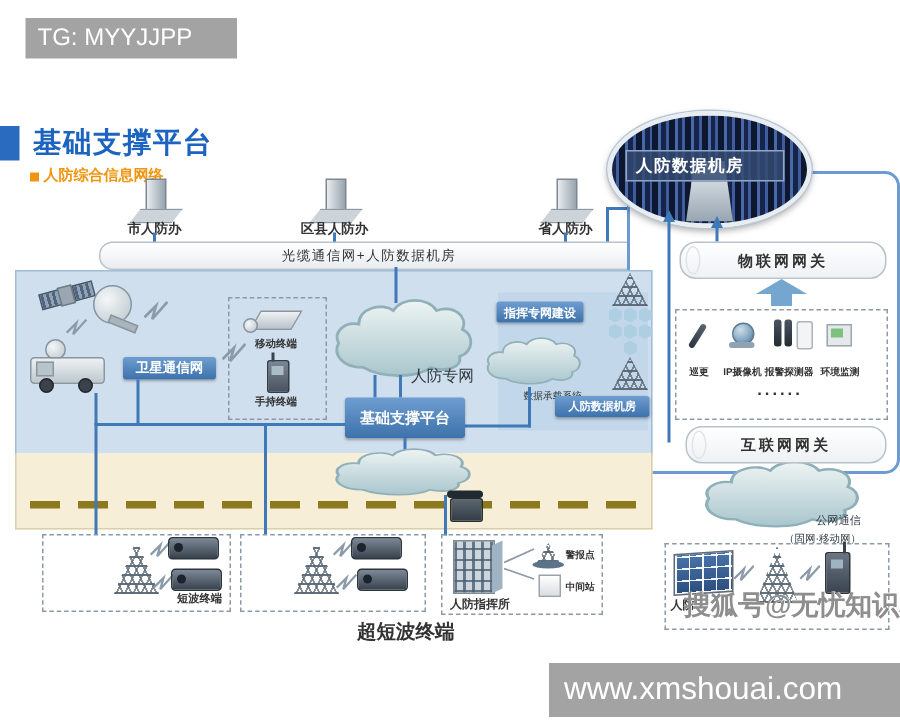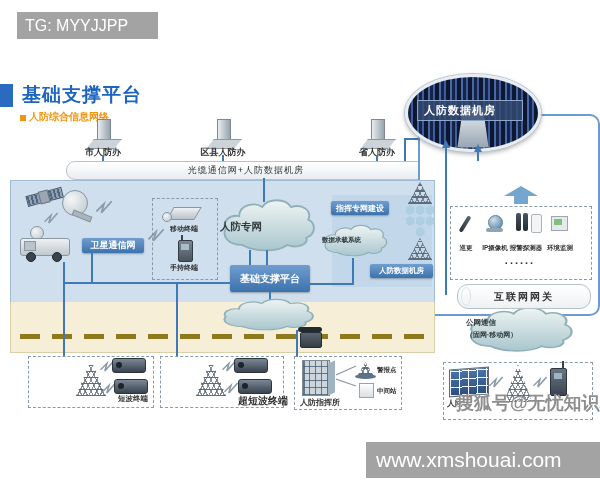--- a/index.html
+++ b/index.html
@@ -30,21 +30,21 @@
           display:flex;align-items:center;justify-content:center;font-size:9px;color:#333;letter-spacing:1px;}
   .pill{background:linear-gradient(#ffffff,#eef1f4);border:1px solid #b7c2ca;border-radius:11px;
         display:flex;align-items:center;justify-content:center;font-size:10px;font-weight:bold;color:#333;letter-spacing:2px;}
   .pill::before{content:"";position:absolute;left:3px;top:2px;bottom:2px;width:8px;border-radius:50%;
         border:1px solid #dfe4e8;}
   
   .netlbl{background:linear-gradient(#6f9dd0,#3c72ab);color:#fff;font-weight:bold;border-radius:2px;
           display:flex;align-items:center;justify-content:center;box-shadow:0 1px 2px rgba(0,0,0,.3);}
   
   .cloudsvg{position:absolute;left:0;top:0;width:100%;height:100%;}
-  .cloud-label{position:absolute;left:0;right:0;text-align:left;font-weight:bold;color:#2f3a40;}
+  .cloud-label{position:absolute;left:0;right:0;text-align:right;font-weight:normal;color:#2f3a40;margin-top:24px;}
   
   .dc{border-radius:50%;border:3px solid #e8edf2;box-shadow:0 0 0 1px #b9c6d4,0 2px 5px rgba(0,0,0,.35);
       background:repeating-linear-gradient(90deg,#16244a 0 3px,#3f5d9e 3px 5px,#0d1830 5px 9px,#4868a8 9px 11px);overflow:hidden;}
   .dc-aisle{position:absolute;left:38%;top:42%;width:24%;height:56%;
       background:linear-gradient(#eef1f4,#97a4b1);clip-path:polygon(18% 0,82% 0,100% 100%,0 100%);}
   .dc-label{position:absolute;left:50%;top:38%;transform:translateX(-50%);background:rgba(52,74,112,.85);
       border:1px solid #8fa7c8;color:#fff;font-weight:bold;font-size:11px;white-space:nowrap;padding:2px 6px;letter-spacing:1px;}
   
   .blockarrow-tri{width:0;height:0;border-left:17px solid transparent;border-right:17px solid transparent;border-bottom:10px solid #74a6cf;}
   .blockarrow-stem{width:14px;height:8px;background:#74a6cf;}
@@ -141,20 +141,21 @@
   <div class="abs dc" style="left:405px;top:74px;width:130px;height:72px;">
     <div class="dc-aisle"></div>
   </div>
   <div class="abs dc-label" style="left:470px;top:100px;width:92px;">人防数据机房</div>
 
   <div class="abs vline" style="left:445px;top:148px;height:147px;"></div>
   <div class="abs arr-up" style="left:442px;top:140px;"></div>
   <div class="abs vline" style="left:477px;top:152px;height:9px;"></div>
   <div class="abs arr-up" style="left:474px;top:144px;"></div>
 
+  <div class="abs pill" style="left:453px;top:161px;width:136px;height:23px;">物联网网关</div>
 
   <div class="abs blockarrow-tri" style="left:504px;top:186px;"></div>
   <div class="abs blockarrow-stem" style="left:514px;top:196px;"></div>
 
   <div class="abs dashbox" style="left:450px;top:206px;width:140px;height:72px;"></div>
   <div class="abs stick" style="left:463px;top:215px;width:4px;height:18px;transform:rotate(32deg);"></div>
   <div class="abs camdome" style="left:488px;top:215px;width:13px;height:13px;border:1px solid #5f7a8f;"></div>
   <div class="abs" style="left:486px;top:228px;width:17px;height:4px;background:#8fa3b3;border-radius:2px;"></div>
   <div class="abs detbar" style="left:516px;top:213px;width:5px;height:18px;"></div>
   <div class="abs detbar" style="left:523px;top:213px;width:5px;height:18px;"></div>
@@ -281,21 +282,21 @@
   <div class="abs dashbox" style="left:160px;top:356px;width:122px;height:50px;"></div>
   <div class="abs tower" style="left:196px;top:360px;width:30px;height:36px;"></div>
   <svg class="abs" style="left:222px;top:360px;" width="14" height="12" viewBox="0 0 12 11">
       <use href="#zigp"></use>
     </svg>
   <svg class="abs" style="left:224px;top:382px;" width="14" height="12" viewBox="0 0 12 11">
       <use href="#zigp"></use>
     </svg>
   <div class="abs radio" style="left:234px;top:358px;width:32px;height:13px;"></div>
   <div class="abs radio" style="left:238px;top:379px;width:32px;height:13px;"></div>
-  <div class="abs txt" style="left:238px;top:394px;font-size:10px;">超短波终端</div>
+  <div class="abs txt" style="left:238px;top:412px;font-size:13px;">超短波终端</div>
 
   <div class="abs dashbox" style="left:294px;top:356px;width:106px;height:52px;"></div>
   <div class="abs hq" style="left:302px;top:360px;width:26px;height:34px;"></div>
   <div class="abs hq-side" style="left:328px;top:362px;width:7px;height:32px;"></div>
   <svg class="abs" style="left:336px;top:362px;" width="22" height="30" viewBox="0 0 22 30">
     <path d="M0 13 L20 4 M0 17 L20 24" stroke="#8d9aa8" stroke-width="1.2" fill="none"></path>
   </svg>
   <div class="abs tower" style="left:358px;top:362px;width:15px;height:13px;"></div>
   <div class="abs" style="left:355px;top:374px;width:21px;height:5px;background:#5b7489;border-radius:50%;"></div>
   <div class="abs txt" style="left:377px;top:366px;font-size:6.5px;">警报点</div>

